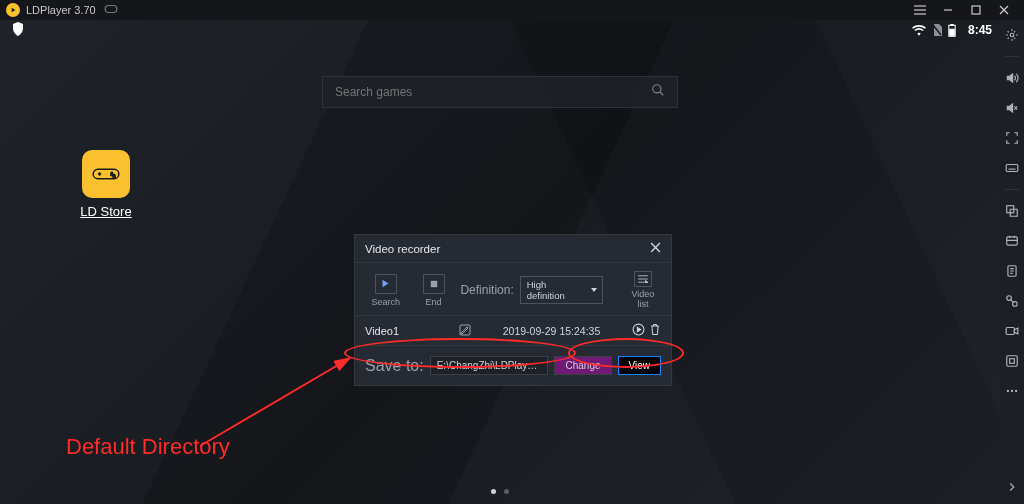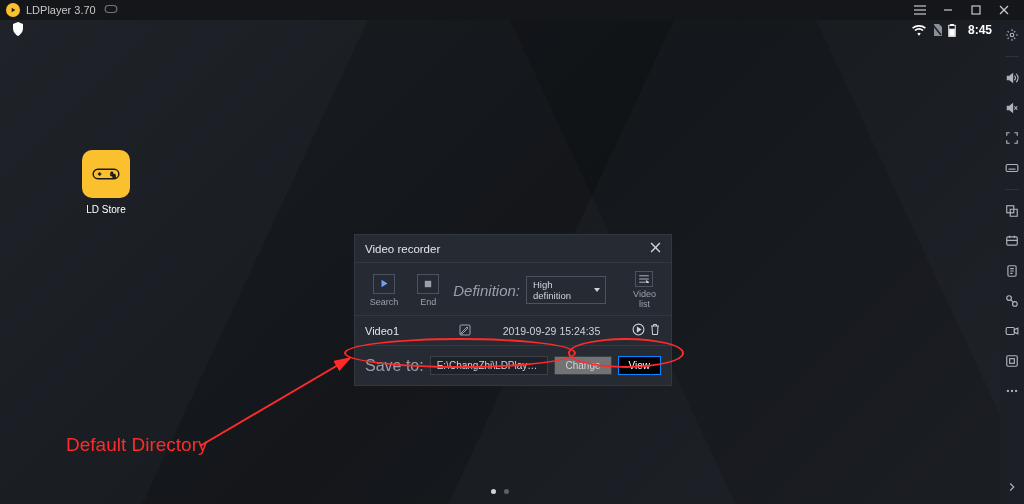--- a/index.html
+++ b/index.html
@@ -30,60 +30,60 @@
 .statusbar .ico { margin-left: 6px; display: flex; align-items: center; }
 .statusbar .time { margin-left: 12px; font-weight: 600; font-size: 12px; }
 
 .searchbar { position: absolute; top: 56px; left: 50%; transform: translateX(-50%); width: 356px; height: 32px; background: rgba(30,33,40,.9); border: 1px solid #2e323a; display: flex; align-items: center; padding: 0 12px; }
 .searchbar input { flex: 1; background: transparent; border: none; outline: none; color: #ccc; font-size: 12px; }
 .searchbar .sicon { color: #7a7f89; }
 
 .appicon { position: absolute; top: 130px; left: 78px; width: 56px; text-align: center; }
 .appicon .tile { width: 48px; height: 48px; background: #fbc02d; border-radius: 10px; margin: 0 auto 6px; display:flex; align-items:center; justify-content:center; }
 .appicon .tile svg { width: 28px; height: 28px; }
-.appicon .label { color: #fff; font-size: 10px; }
+.appicon .label { color: #fff; font-size: 13px; text-decoration: underline; }
 
 .dots { position: absolute; bottom: 10px; left: 50%; transform: translateX(-50%); display: flex; gap: 8px; }
 .dots .dot { width: 5px; height: 5px; border-radius: 50%; background: #5a5f6a; }
 .dots .dot.active { background: #d0d3d9; }
 
 .dialog { position: absolute; top: 214px; left: 354px; width: 318px; background: #262a32; border: 1px solid #33383f; color: #cfd3da; font-size: 11px; }
 .dialog .dtitle { display: flex; align-items: center; padding: 7px 10px; border-bottom: 1px solid #33383f; justify-content: space-between; }
 .dialog .dtitle .t { flex: 1; font-size: 11.5px; color: #e3e6ec; }
 .dialog .dtitle .close { color: #cfd3da; cursor: pointer; }
 
 .dialog .controls { display: flex; align-items: center; padding: 8px 10px 6px; }
 .dialog .ctrl { width: 42px; text-align: center; margin-right: 6px; }
 .dialog .ctrl .box { width: 22px; height: 20px; border: 1px solid #4b5260; margin: 0 auto 3px; display:flex; align-items:center; justify-content:center; color:#9fb6ff; cursor:pointer; }
 .dialog .ctrl .lbl { font-size: 9px; color: #9aa0ab; }
 .dialog .cspacer { flex: 1; }
 .dialog .def { display: flex; align-items: center; gap: 6px; }
-.dialog .def .dl { font-size: 15px; color: #9aa0ab; font-style: italic; }
+.dialog .def .dl { font-size: 12px; color: #9aa0ab; }
 .dialog .def .sel { border: 1px solid #4b5260; padding: 2px 16px 2px 6px; font-size: 9.5px; color:#cfd3da; position:relative; cursor:pointer; min-width: 80px; }
 .dialog .def .sel::after { content: ""; position:absolute; right:5px; top:50%; transform:translateY(-50%); border-left:3px solid transparent; border-right:3px solid transparent; border-top:4px solid #cfd3da; }
 .dialog .vlist { text-align:center; margin-left:22px; cursor:pointer; }
 .dialog .vlist .vb { width: 18px; height: 16px; border:1px solid #4b5260; margin:0 auto 2px; display:flex; align-items:center; justify-content:center; }
 .dialog .vlist .vlb { font-size:9px; color:#9aa0ab; }
 
 .dialog .row { display:flex; align-items:center; padding: 7px 10px; border-top: 1px solid #33383f; gap: 4px; }
 .dialog .row.video .name { flex: 0 0 90px; color:#e3e6ec; }
 .dialog .row.video .edit { color:#9aa0ab; cursor:pointer; }
 .dialog .row.video .ts { flex:1; text-align:center; color:#cfd3da; font-size: 10.5px; }
 .dialog .row.video .play, .dialog .row.video .del { color:#cfd3da; cursor:pointer; }
 
 .dialog .row.save { padding: 10px 10px; gap: 6px; }
 .dialog .row.save .sl { color:#9aa0ab; font-size:16px; flex:0 0 auto; }
 .dialog .row.save .path { flex:1; background:#1e2127; border:1px solid #3a3f48; padding:3px 6px; font-size:10px; color:#cfd3da; overflow:hidden; white-space:nowrap; text-overflow:ellipsis; }
 .dialog .row.save .btn { padding:3px 10px; font-size:10px; border:1px solid #3a3f48; cursor:pointer; }
-.dialog .row.save .btn.change { background:#737373; color:#cfd3da; }
+.dialog .row.save .btn.change { background:#701a75; color:#cfd3da; }
 .dialog .row.save .btn.view { background:#000000; color:#fff; border-color:#0a84ff; }
 
 .annot-ring1 { position:absolute; top: 318px; left: 344px; width: 232px; height: 30px; border: 2px solid #ff2a2a; border-radius: 50%; pointer-events:none; }
 .annot-ring2 { position:absolute; top: 318px; left: 568px; width: 116px; height: 30px; border: 2px solid #ff2a2a; border-radius: 50%; pointer-events:none; }
-.annot-text { position:absolute; top: 414px; left: 66px; color:#ff2a2a; font-size: 19px; }
+.annot-text { position:absolute; top: 414px; left: 66px; color:#ff2a2a; font-size: 22px; }
 .annot-arrow { position:absolute; top: 326px; left: 190px; pointer-events:none; }
 </style>
 </head>
 <body>
 
 <div class="titlebar">
   <div class="logo">
     <svg viewBox="0 0 24 24" fill="#1a1d23">
         <path d="M8 5v14l11-7z"></path>
       </svg>
@@ -142,20 +142,29 @@
     <span class="ico">
       <svg width="8" height="13" viewBox="0 0 12 20" fill="none" stroke="#fff" stroke-width="1.5">
           <rect x="1" y="2" width="10" height="17"></rect>
           <rect x="4" y="0" width="4" height="2" fill="#fff"></rect>
           <rect x="2.5" y="8" width="7" height="9.5" fill="#fff"></rect>
         </svg>
     </span>
     <span class="time">8:45</span>
   </div>
 
+  <div class="searchbar">
+    <input placeholder="Search games" style="">
+    <span class="sicon">
+      <svg width="14" height="14" viewBox="0 0 24 24" fill="none" stroke="currentColor" stroke-width="2">
+          <circle cx="10" cy="10" r="7"></circle>
+          <line x1="21" y1="21" x2="15" y2="15"></line>
+        </svg>
+    </span>
+  </div>
 
   <div class="appicon">
     <div class="tile">
       <svg viewBox="0 0 48 32" fill="#1a1a1a">
           <path d="M10 8h28a8 8 0 010 16H10a8 8 0 010-16zm3 5v6m3-3h-6m24-1a2 2 0 110 4 2 2 0 010-4zm4 4a2 2 0 110 4 2 2 0 010-4z" stroke="#1a1a1a" stroke-width="2.5" fill="none"></path>
           <circle cx="34" cy="14" r="2.5" fill="#1a1a1a"></circle>
           <circle cx="38" cy="18" r="2.5" fill="#1a1a1a"></circle>
         </svg>
     </div>
     <div class="label">LD Store</div>

